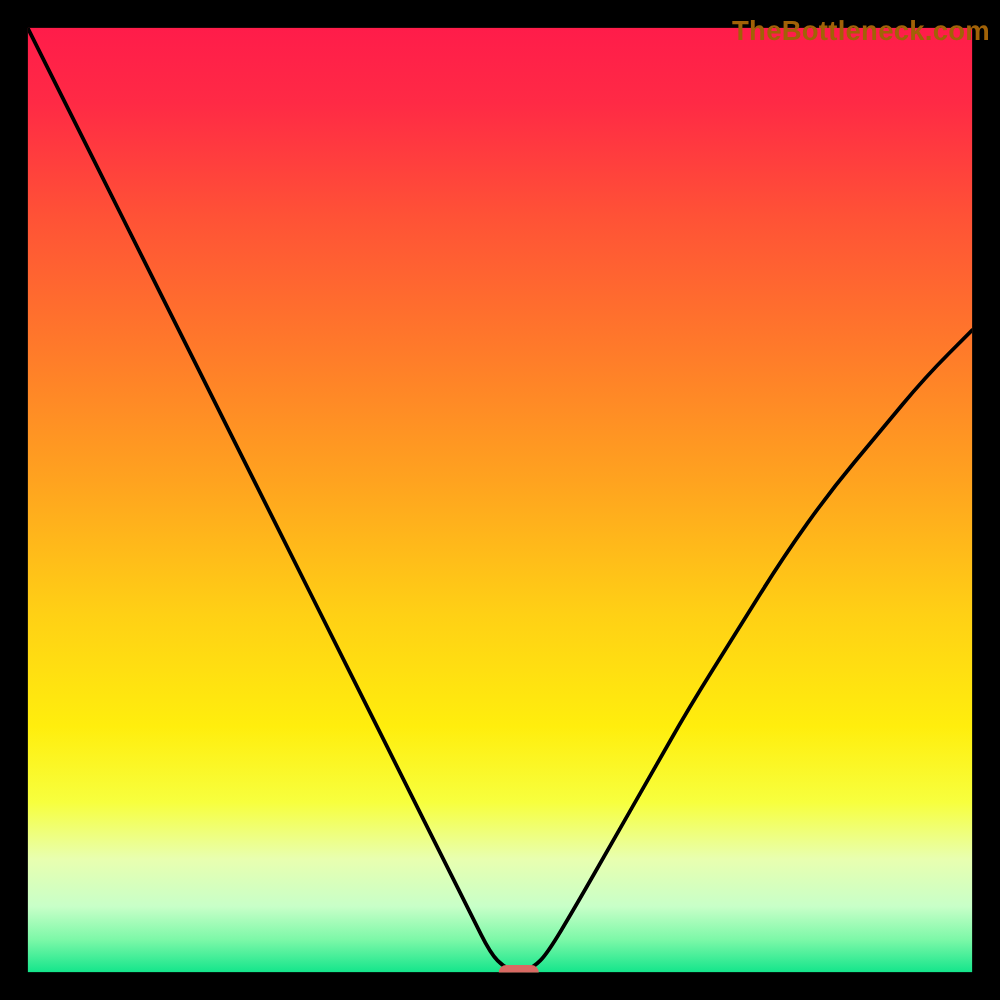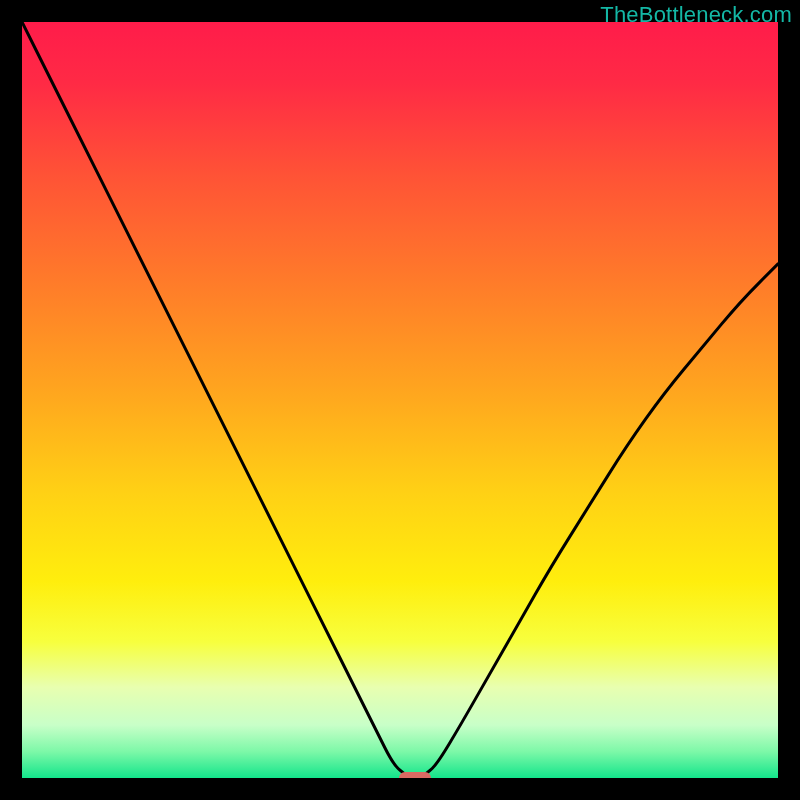--- a/index.html
+++ b/index.html
@@ -12,25 +12,25 @@
     font-family: Arial, Helvetica, sans-serif;
   }
   .frame {
     position: relative;
     width: 800px;
     height: 800px;
     background: #000;
   }
   .watermark {
     position: absolute;
-    top: 2px;
+    top: 12px;
     right: 8px;
-    color: #14b8a6;
+    color: #a16207;
     font-size: 22px;
-    font-weight: 400;
+    font-weight: 700;
     letter-spacing: 0.2px;
     z-index: 10;
   }
   .plot-area {
     position: absolute;
     left: 22px;
     top: 22px;
     width: 756px;
     height: 756px;
     overflow: hidden;

